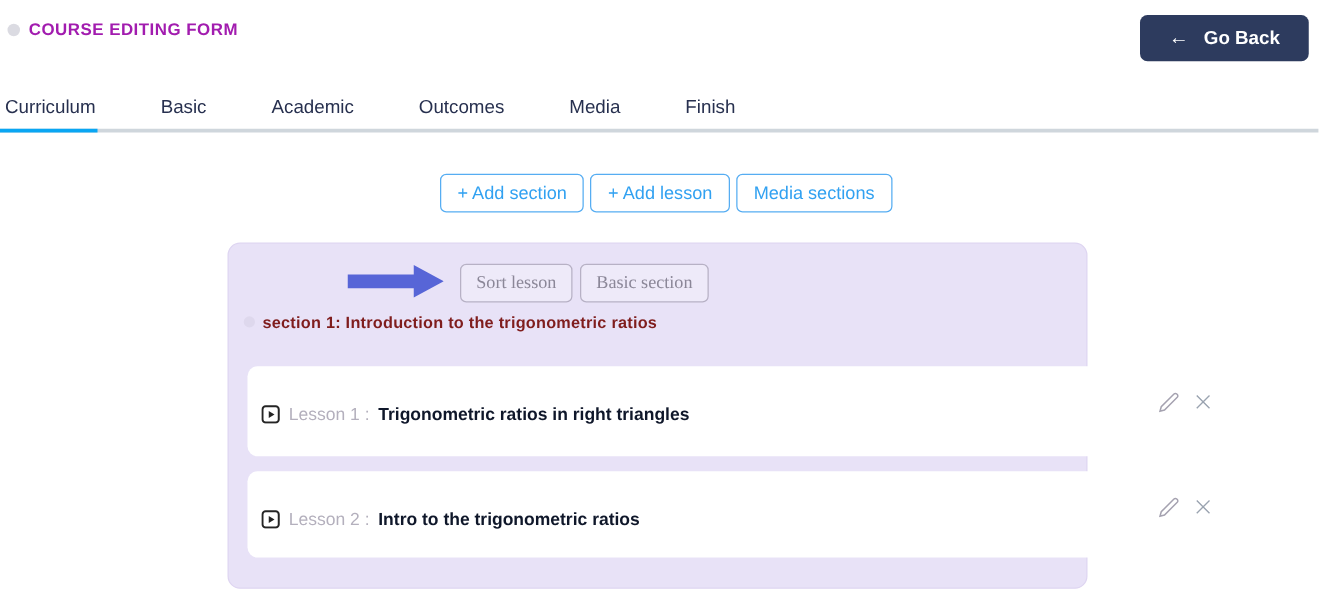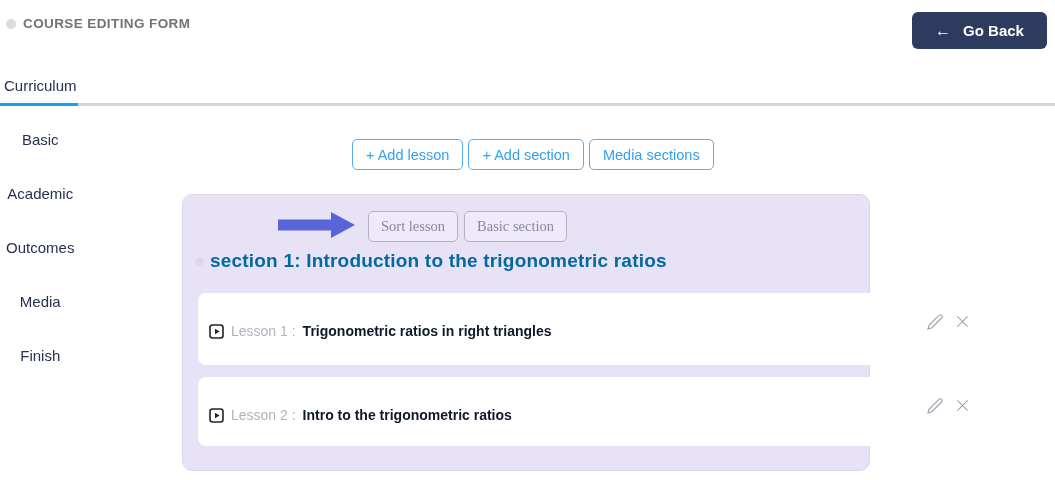--- a/index.html
+++ b/index.html
@@ -3,30 +3,30 @@
 <meta charset="utf-8">
 <style>
   * { margin:0; padding:0; box-sizing:border-box; }
   html,body { background:#fff; }
   body { font-family:"Liberation Sans", sans-serif; }
   #app { position:relative; width:1055px; height:480px; background:#ffffff; overflow:hidden; }
 
   
   .header-row { position:absolute; left:6px; top:16px; display:flex; align-items:center; gap:7px; }
   .dot-bullet { width:10px; height:10px; border-radius:50%; background:#dbdbe2; flex:0 0 auto; }
-  .page-title { font-size:13.5px; font-weight:700; color:#737373; letter-spacing:0.4px; }
+  .page-title { font-size:13.5px; font-weight:700; color:#a21caf; letter-spacing:0.4px; }
 
   .go-back-btn { position:absolute; left:912px; top:12px; width:135px; height:37px;
     background:#2d3b5e; border:none; border-radius:6px; color:#ffffff;
     display:flex; align-items:center; justify-content:center; gap:12px;
     font-family:inherit; font-size:15px; font-weight:700; cursor:pointer; }
   .go-back-btn .back-arrow { font-size:16px; font-weight:400; line-height:1; }
 
   
-  .tabs { position:absolute; left:4px; top:77px; display:flex; gap:37px;flex-direction:column; }
+  .tabs { position:absolute; left:4px; top:77px; display:flex; gap:52px; }
   .tab { font-size:15px; color:#27304f; white-space:nowrap; cursor:pointer; background:none; border:none; font-family:inherit; }
   .tabs-divider { position:absolute; top:103px; left:0; width:1055px; height:3px; background:#cfd6dc; }
   .active-underline { position:absolute; top:103px; left:0; width:78px; height:3px; background:#09a6f3; z-index:2; }
 
   
   .toolbar { position:absolute; left:352px; top:139px; display:flex; gap:5px; }
   .btn-blue { height:31px; padding:0 13px; background:#ffffff; border:1.5px solid #56adf2;
     border-radius:5px; color:#31a1f1; font-size:14.5px; font-family:inherit;
     display:flex; align-items:center; cursor:pointer; white-space:nowrap; }
 
@@ -36,21 +36,21 @@
 
   .arrow-annotation { position:absolute; left:95px; top:16px; width:77px; height:28px; }
 
   .panel-actions { position:absolute; left:185px; top:16px; display:flex; gap:6px; }
   .btn-gray { height:31px; padding:0 12px; background:rgba(255,255,255,0.28);
     border:1px solid #b7b1c5; border-radius:5px; color:#8b8798; font-size:14.5px;
     font-family:Liberation Serif, serif; cursor:pointer; white-space:nowrap; }
 
   .section-title-row { position:absolute; left:12px; top:55px; display:flex; align-items:center; gap:6px; }
   .section-bullet { width:9px; height:9px; border-radius:50%; background:#ded8ed; flex:0 0 auto; }
-  .section-title { font-size:19px; font-weight:700; color:#0369a1; letter-spacing:0.2px; }
+  .section-title { font-size:13px; font-weight:700; color:#7f1d1d; letter-spacing:0.2px; }
 
   .lesson-card { position:absolute; left:15px; width:788px; background:#ffffff; border-radius:8px; }
   .lesson-card.card-1 { top:98px; height:72px; }
   .lesson-card.card-2 { top:182px; height:69px; }
 
   .lesson-line { position:absolute; left:11px; top:30px; display:flex; align-items:center; gap:7px; }
   .play-icon { width:15px; height:15px; display:block; flex:0 0 auto; }
   .lesson-prefix { font-size:14px; color:#b4b0bd; white-space:nowrap; }
   .lesson-title { font-size:14px; color:#0f172a; font-weight:700; white-space:nowrap; }
 
@@ -78,22 +78,22 @@
     <button class="tab">Basic</button>
     <button class="tab">Academic</button>
     <button class="tab">Outcomes</button>
     <button class="tab">Media</button>
     <button class="tab">Finish</button>
   </nav>
   <div class="tabs-divider"></div>
   <div class="active-underline"></div>
 
   <div class="toolbar">
+    <button class="btn-blue">+ Add section</button>
     <button class="btn-blue">+ Add lesson</button>
-    <button class="btn-blue">+ Add section</button>
     <button class="btn-blue">Media sections</button>
   </div>
 
   <section class="section-panel">
 
     <svg class="arrow-annotation" viewBox="0 0 77 28" xmlns="http://www.w3.org/2000/svg">
       <polygon points="0,8.5 53,8.5 53,1 77,14 53,27 53,19.5 0,19.5" fill="#5765d7"></polygon>
     </svg>
 
     <div class="panel-actions">

